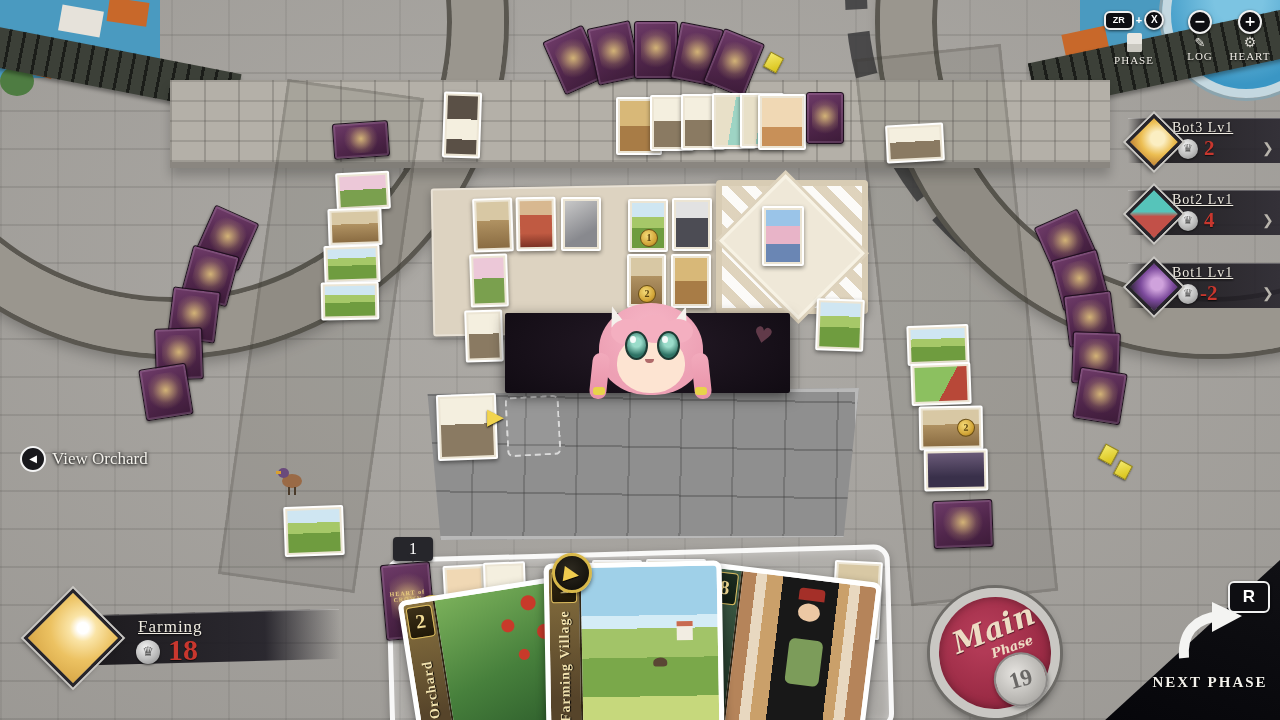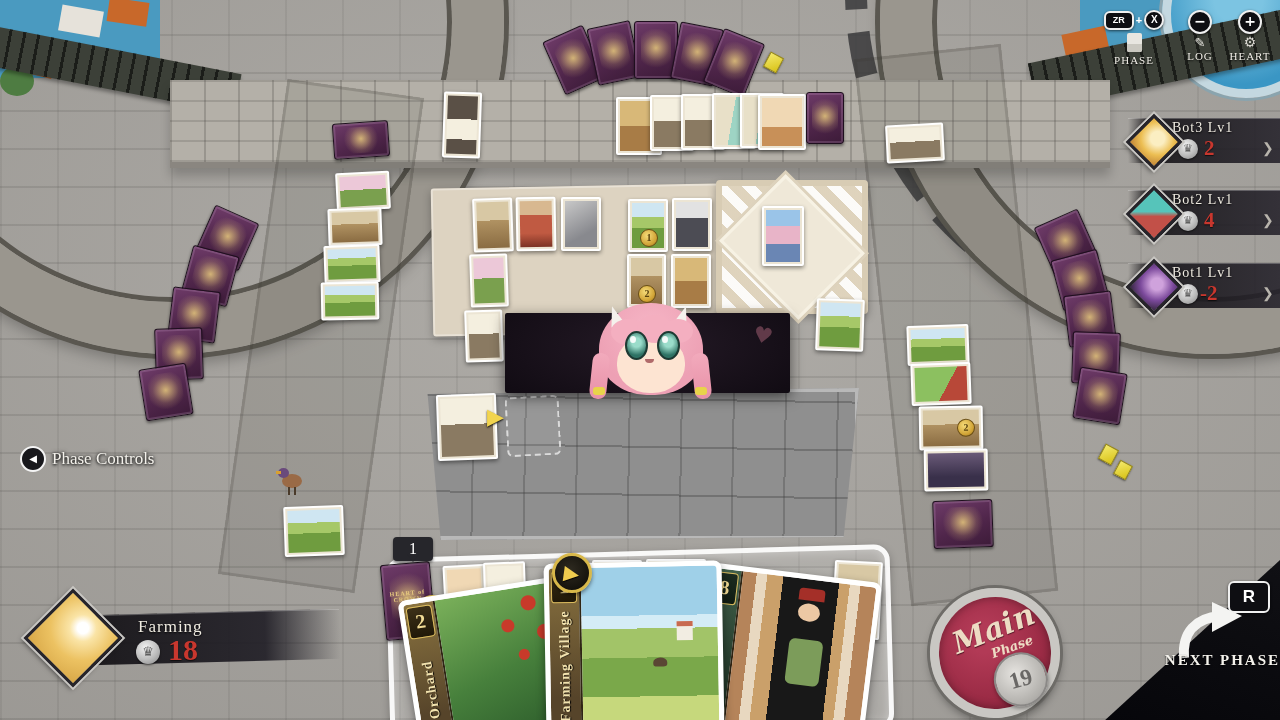--- a/index.html
+++ b/index.html
@@ -66,21 +66,21 @@
   .sidebar.green{background:linear-gradient(#41604a,#223628 80%);}
   .costbox{width:24px;height:30px;margin-top:3px;border:1px solid #dcbc5e;border-radius:4px;
      background:linear-gradient(#3c3018,#201808);color:#f2dc96;font:bold 20px/29px "Liberation Serif",serif;text-align:center;flex:none;}
   .sidebar.green .costbox{background:linear-gradient(#1c2c20,#101c12);}
   .vname{flex:1;writing-mode:vertical-rl;transform:rotate(180deg);color:#f2e2ae;
      font:bold 14px "Liberation Serif",serif;letter-spacing:1px;text-align:center;text-shadow:0 1px 1px #000;padding:4px 0;}
   .bigart{flex:1;position:relative;}
   
   .opbar{height:45px;background:linear-gradient(90deg, rgba(18,16,20,0) 0%, rgba(18,16,20,0.88) 14%, rgba(34,31,40,0.86) 100%);
      box-shadow:inset 0 1px 0 rgba(255,255,255,0.25);}
-  .opname{color:#f0ece2;font:14px "Liberation Serif",serif;letter-spacing:1px;text-shadow:0 1px 2px #000;}
+  .opname{color:#f0ece2;font:14px "Liberation Serif",serif;letter-spacing:1px;text-shadow:0 1px 2px #000;text-decoration:underline;}
   .score{color:#c8372e;font:bold 21px "Liberation Serif",serif;text-shadow:0 1px 1px rgba(0,0,0,0.6);}
   .chev{color:#b8b4ac;font:bold 14px "DejaVu Sans",sans-serif;}
   .avatar{transform:rotate(45deg);border:3px solid #26242a;box-shadow:0 0 0 2px #c8c6c2, 0 3px 5px rgba(0,0,0,0.5);}
   .av-bot3{background:radial-gradient(circle at 50% 35%, #fbeec2 25%, #ecbe52 60%, #c08436);}
   .av-bot2{background:linear-gradient(135deg,#56c4ba 0 45%, #c25048 55%);}
   .av-bot1{background:radial-gradient(circle at 50% 38%, #cfa2dc 22%, #7c4a9c 60%, #35263f);}
   .av-player{background:radial-gradient(circle at 50% 28%, #ffffff 10%, #fae4a6 24%, #ecc262 58%, #d8a848);}
   .medal{display:inline-block;width:20px;height:20px;border-radius:50%;
      background:radial-gradient(circle at 40% 32%, #f2f2f2, #bcbcbc 55%, #868686);
      box-shadow:0 1px 2px rgba(0,0,0,0.6);text-align:center;color:#5e5e5e;font:11px/20px "DejaVu Sans",sans-serif;}
@@ -298,21 +298,21 @@
       <div class="eye" style="left:68px;"></div>
       <div class="mouth" style="left:56px;"></div>
       <div class="tie" style="left:4px;top:78px;"></div>
       <div class="tie" style="left:106px;top:78px;"></div>
     </div>
     <span class="abs" style="left:248px;top:10px;font:22px 'DejaVu Sans',sans-serif;color:#6e4252;opacity:.85;transform:rotate(12deg);">♥</span>
   </div>
 
   <div class="abs" style="left:20px;top:446px;z-index:8;display:flex;align-items:center;gap:6px;">
     <span class="vc-circle" style="display:inline-block;width:22px;height:22px;font:10px/22px 'DejaVu Sans',sans-serif;">◀</span>
-    <span class="vc-label txt">Phase Controls</span>
+    <span class="vc-label txt">View Orchard</span>
   </div>
 
   <div class="abs" style="left:1096px;top:10px;width:76px;z-index:9;">
     <div style="display:flex;align-items:center;justify-content:center;gap:2px;">
       <span class="keycap" style="width:26px;height:15px;font-size:9px;font-weight:bold;line-height:15px;">ZR</span>
       <span style="color:#fff;font:bold 11px 'Liberation Sans',sans-serif;">+</span>
       <span class="cbtn" style="display:inline-block;width:16px;height:16px;font:bold 10px/16px 'Liberation Sans',sans-serif;">X</span>
     </div>
     <div style="display:flex;justify-content:center;margin-top:3px;">
         <span class="doc-ic"></span>
@@ -434,18 +434,18 @@
     <div class="w2">Phase</div>
     <div class="turncircle" style="left:52px;top:58px;width:50px;height:50px;">19</div>
   </div>
 
   <div class="abs wedge" style="left:1090px;top:560px;width:190px;height:160px;z-index:8;"></div>
   <div class="abs keycap" style="left:1228px;top:581px;width:38px;height:28px;font:bold 17px/28px 'Liberation Sans',sans-serif;z-index:9;">R</div>
   <svg class="abs" style="left:1172px;top:598px;z-index:9;" width="72" height="68" viewBox="0 0 72 68">
     <path d="M12 60 C 10 34, 24 20, 48 18" stroke="#f4f4f2" stroke-width="10" fill="none"></path>
     <polygon points="40,4 70,18 40,34" fill="#f4f4f2"></polygon>
   </svg>
-  <div class="abs nptxt nptext npText" style="left:1140px;top:652px;width:140px;text-align:right;z-index:9;">
+  <div class="abs nptxt nptext npText" style="left:1140px;top:674px;width:140px;text-align:center;z-index:9;">
     
     <span class="npLabelReal npreal" style="color:#f4f2ec;font:bold 15px 'Liberation Serif',serif;letter-spacing:2px;text-shadow:0 1px 2px #000;">NEXT PHASE</span>
   </div>
 
 </div>
 
 </body></html>

